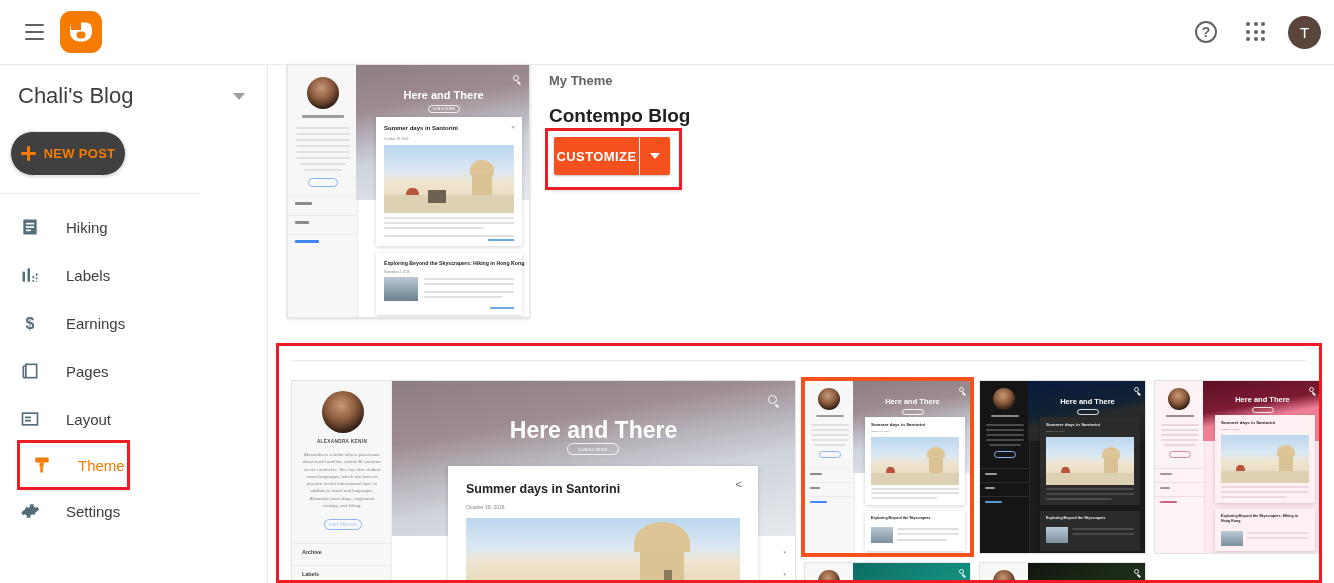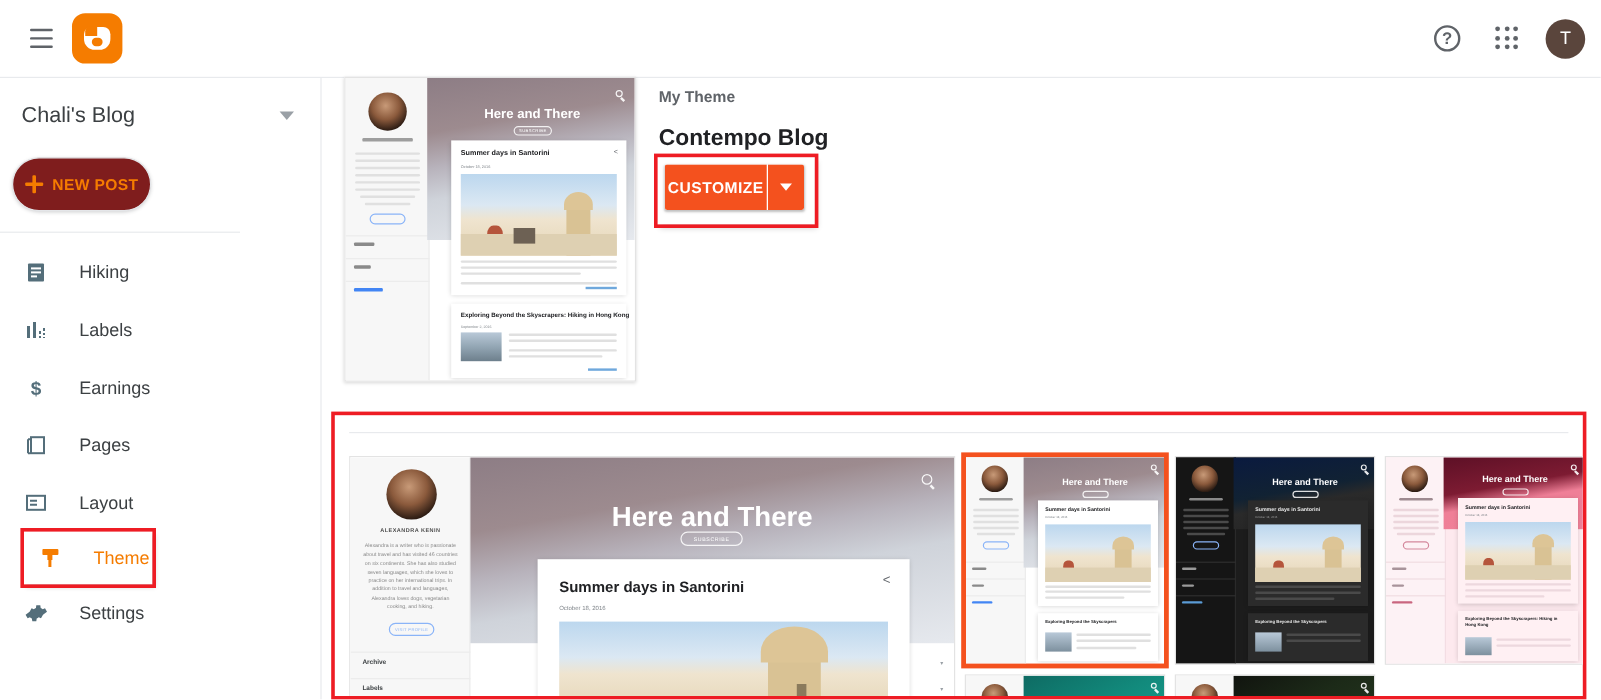--- a/index.html
+++ b/index.html
@@ -51,27 +51,27 @@
   .avatar { width: 33px; height: 33px; border-radius: 50%; background: #5a453c;
     color: #fff; display: flex; align-items: center; justify-content: center;
     font-size: 15px; cursor: pointer; margin-left: 4px; }
 
   
   .sidebar {
     position: absolute; left: 0; top: 65px; width: 268px; height: 518px;
     background: #fff; border-right: 1px solid #e8eaed; padding-top: 14px;
   }
   .blog-select { display: flex; align-items: center; padding: 0 22px 0 18px; height: 34px; cursor: pointer; }
-  .blog-select .name { font-size: 18px; color: #3c4043; }
+  .blog-select .name { font-size: 22px; color: #3c4043; }
   .caret-down { margin-left: auto; width: 0; height: 0;
     border-left: 6px solid transparent; border-right: 6px solid transparent;
     border-top: 7px solid #9aa0a6; }
   .new-post {
     margin: 18px 0 0 10px; height: 45px; width: 116px; border-radius: 23px;
-    background: #7f1d1d; border: 1px solid #e4e6e9;
+    background: #404040; border: 1px solid #e4e6e9;
     box-shadow: 0 1px 3px rgba(60,64,67,.22);
     display: flex; align-items: center; justify-content: center; gap: 8px;
     cursor: pointer; color: #f57c00; font-size: 13px; font-weight: bold; letter-spacing: .3px;
   }
   .plus { position: relative; width: 15px; height: 15px; flex: 0 0 15px; }
   .plus::before, .plus::after { content: ""; position: absolute; background: #f57c00; border-radius: 1px; }
   .plus::before { left: 0; top: 6px; width: 15px; height: 3px; }
   .plus::after { left: 6px; top: 0; width: 3px; height: 15px; }
 
   .nav-divider { margin: 17px 0 0 0; border-top: 1px solid #e8eaed; width: 200px; }

